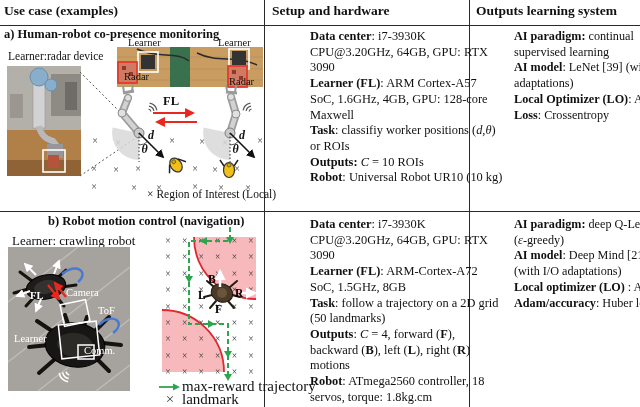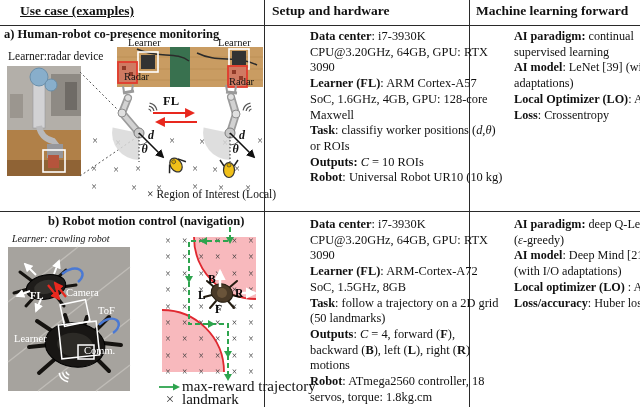--- a/index.html
+++ b/index.html
@@ -1,30 +1,30 @@
 <!DOCTYPE html>
 <html><head>
 <meta charset="utf-8">
 <style>
   html,body{margin:0;padding:0;background:#ffffff;}
   body{font-family:"Liberation Serif", serif; color:#111;}
   #root{position:relative;width:640px;height:407px;background:#fff;overflow:hidden;}
   svg{overflow:visible;display:block;}
   .hdr{position:absolute;top:3px;font-weight:bold;font-size:13.5px;white-space:nowrap;}
-  #h1{left:20px;text-decoration:underline;} #h2{left:272px;} #h3{left:476px;}
+  #h1{left:4px;} #h2{left:272px;} #h3{left:476px;}
   .vline{position:absolute;top:0;width:1px;height:407px;background:#2a2a2a;}
   #vl1{left:264px;} #vl2{left:469px;}
   .hline{position:absolute;left:0;width:640px;height:1px;background:#2a2a2a;}
   #hl1{top:25px;} #hl2{top:211px;}
   .row-title{position:absolute;left:4px;font-weight:bold;font-size:12.5px;white-space:nowrap;}
   #title-a{top:27px;text-align:right;} #title-b{top:214px;margin-left:44px;}
   #figure-a{position:absolute;left:0;top:36px;width:265px;height:175px;}
   #figure-b{position:absolute;left:0;top:229px;width:265px;height:178px;}
   #cap-a{position:absolute;left:8px;top:14px;font-size:11.5px;white-space:nowrap;text-align:right;}
-  #cap-b{position:absolute;left:12px;top:4px;font-size:10px;white-space:nowrap;font-style:italic;}
+  #cap-b{position:absolute;left:12px;top:4px;font-size:13px;white-space:nowrap;}
   .lnr{position:absolute;top:1px;font-size:10.5px;white-space:nowrap;}
   #lnr1{left:128px;} #lnr2{left:218px;}
   #svg-a{position:absolute;left:0;top:0;}
   #roi-cap{position:absolute;left:147px;top:152px;font-size:11.5px;white-space:nowrap;}
   #svg-pb{position:absolute;left:8px;top:18px;}
   #svg-db{position:absolute;left:156px;top:0px;}
   #legend{position:absolute;left:158px;top:151px;font-size:15px;}
   .leg-row{display:flex;align-items:center;height:13px;white-space:nowrap;}
   .leg-mark{display:inline-block;width:24px;text-align:center;color:#3a3a3a;}
   .cell{position:absolute;font-size:12.4px;line-height:15.7px;margin-left:38px;}
@@ -44,21 +44,21 @@
   .mathb{font-size:12px;font-weight:bold;font-style:italic;fill:#111;}
   .dirb{font-size:11.5px;font-weight:bold;fill:#000;}
 </style>
 </head>
 <body>
 
 <div id="root">
 
   <div class="hdr" id="h1">Use case (examples)</div>
   <div class="hdr" id="h2">Setup and hardware</div>
-  <div class="hdr" id="h3">Machine learning forward</div>
+  <div class="hdr" id="h3">Outputs learning system</div>
 
   <div class="vline" id="vl1"></div>
   <div class="vline" id="vl2"></div>
   <div class="hline" id="hl1"></div>
   <div class="hline" id="hl2"></div>
 
   <div class="row-title" id="title-a">a) Human-robot co-presence monitoring</div>
 
   <div id="figure-a">
     <div id="cap-a">Learner:radar device</div>
@@ -397,16 +397,16 @@
   <div class="cell" id="cell-a3">
       <div class="tline"><b>AI paradigm:</b><span> continual supervised learning</span></div>
       <div class="tline"><b>AI model</b><span>: LeNet [39] (with I/O adaptations)</span></div>
       <div class="tline"><b>Local Optimizer (LO)</b><span>: Adam</span></div>
       <div class="tline"><b>Loss</b><span>: Crossentropy</span></div>
     </div>
   <div class="cell" id="cell-b3">
       <div class="tline"><b>AI paradigm:</b><span> deep Q-Learning (</span><i>ε</i><span>-greedy)</span></div>
       <div class="tline"><b>AI model</b><span>: Deep Mind [21] (with I/O adaptations)</span></div>
       <div class="tline"><b>Local optimizer (LO)</b><span> : Adam</span></div>
-      <div class="tline"><b>Loss/accuracy</b><span>: Huber loss</span></div>
+      <div class="tline"><b>Adam/accuracy</b><span>: Huber loss</span></div>
     </div>
 
 </div>
 
 </body></html>

